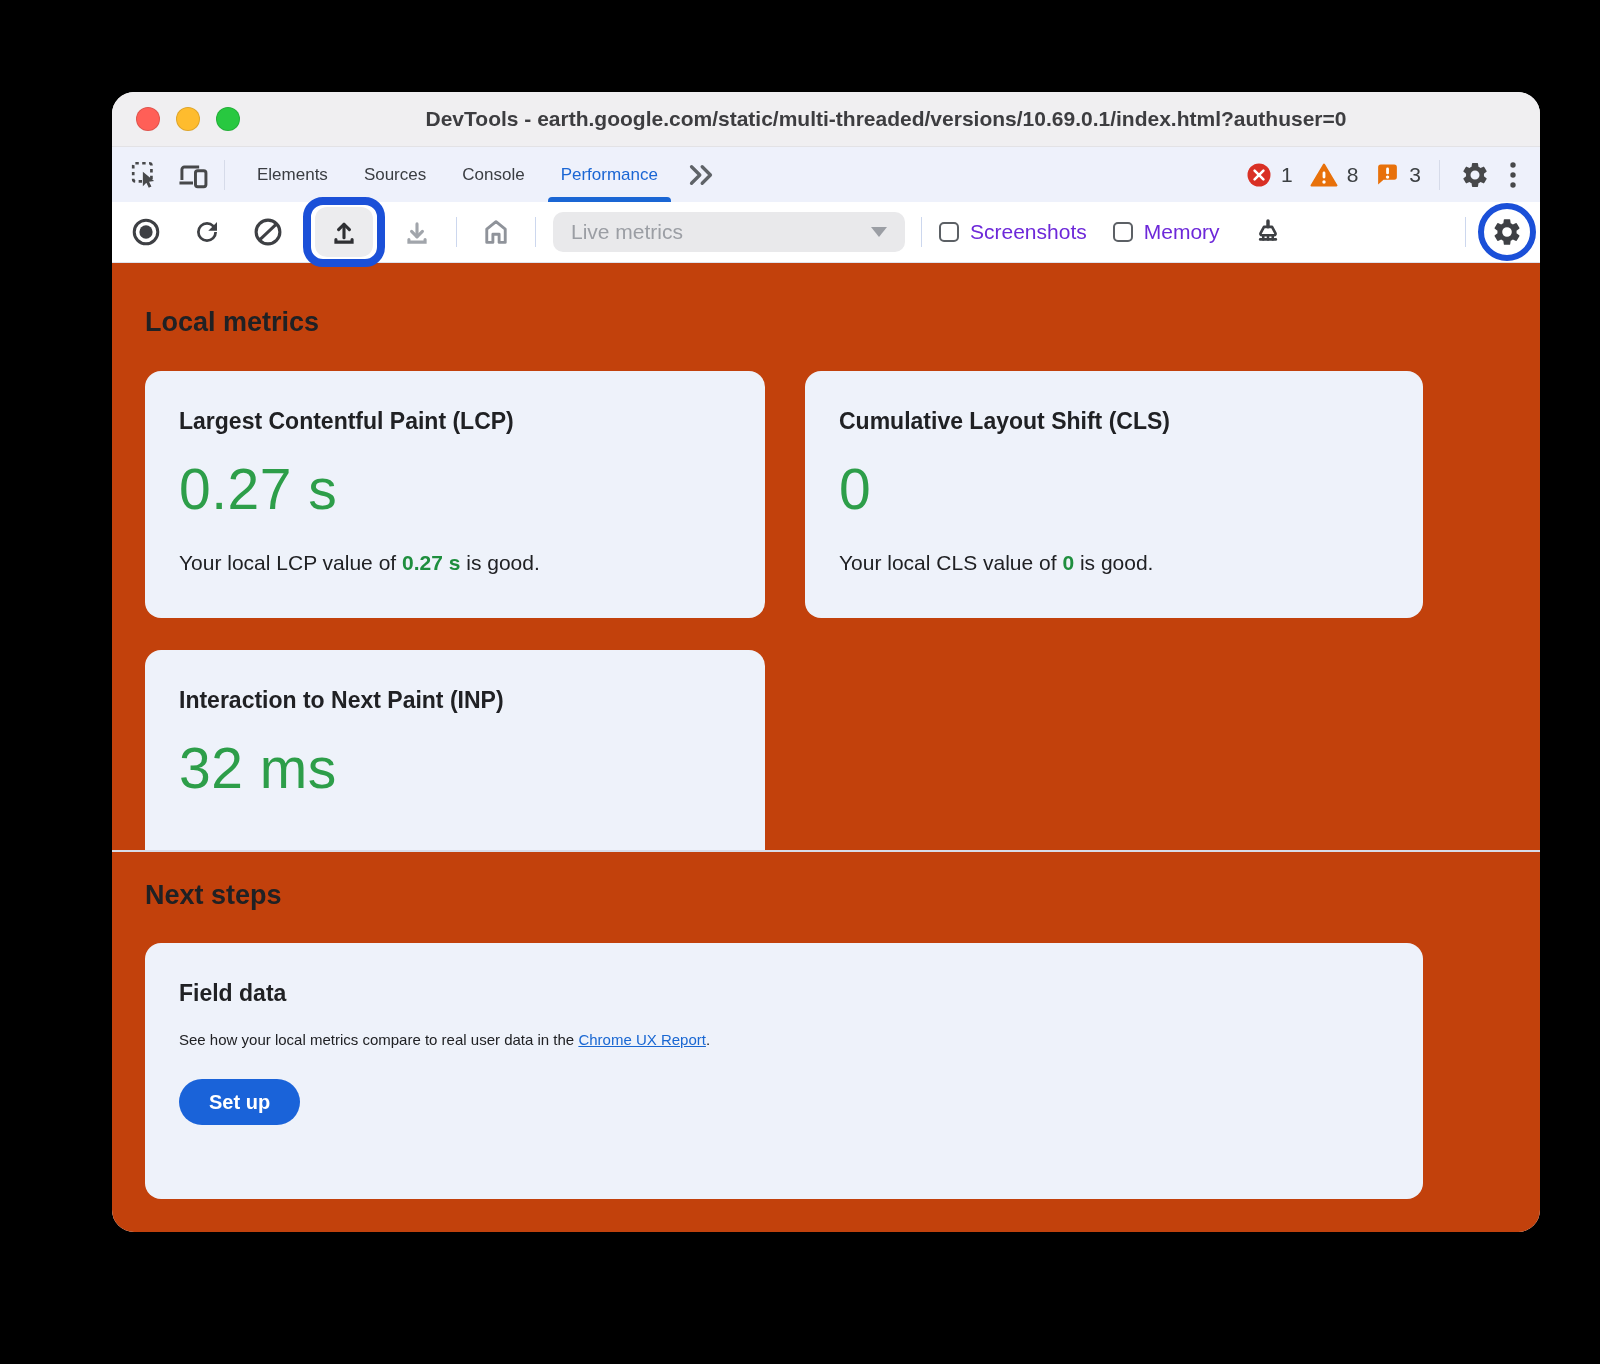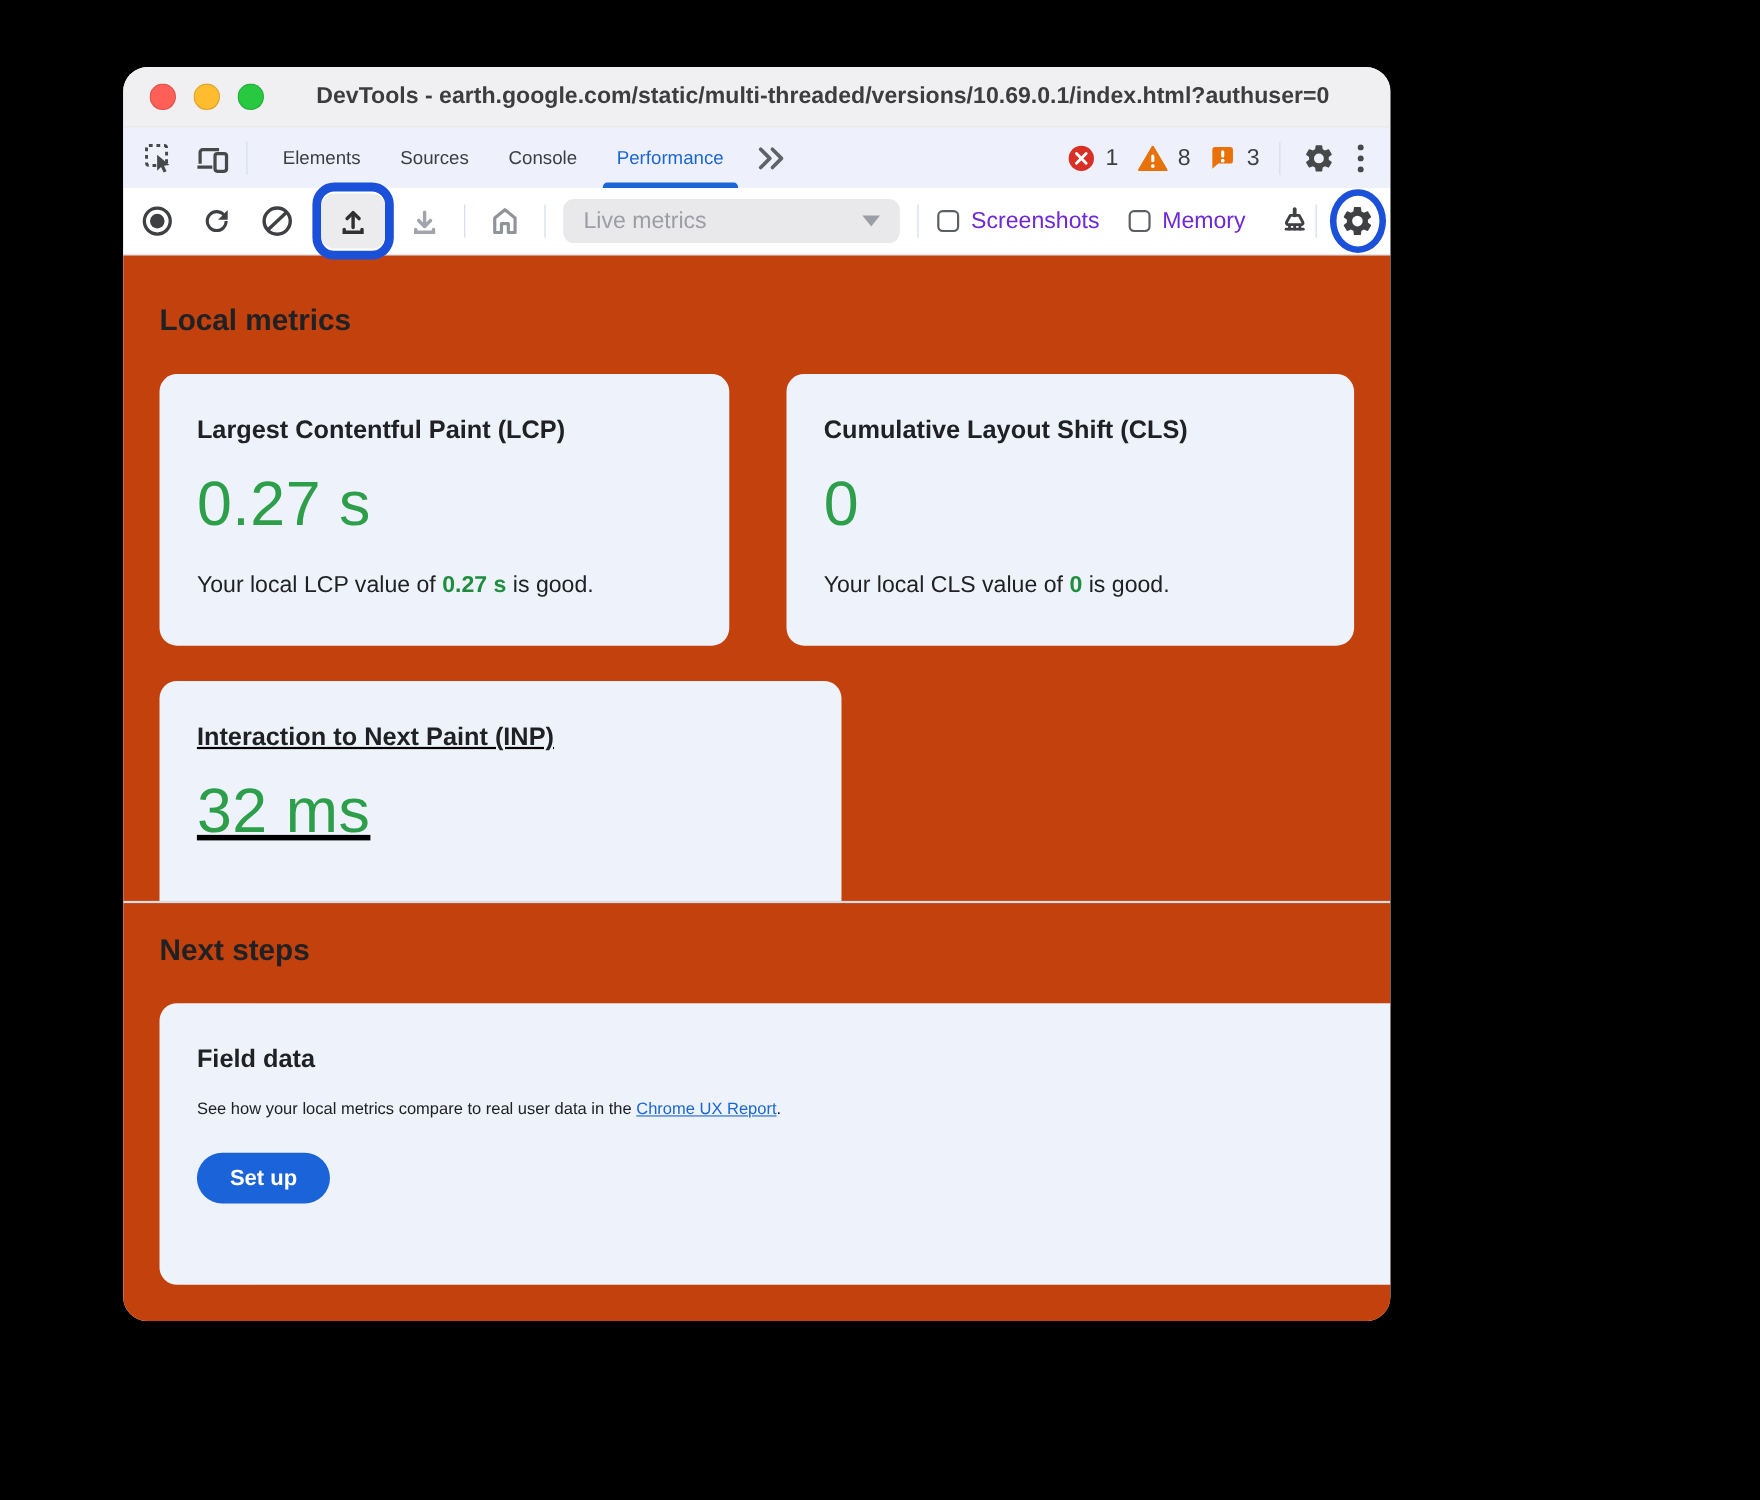--- a/index.html
+++ b/index.html
@@ -1,19 +1,19 @@
 <!DOCTYPE html>
 <html><head>
 <meta charset="utf-8">
 <style>
   * { margin: 0; padding: 0; box-sizing: border-box; }
   html, body { width: 1600px; height: 1364px; background: #000; overflow: hidden;
     font-family: "Liberation Sans", sans-serif; }
 
-  .window { position: absolute; left: 112px; top: 61px; width: 1152px; height: 1140px;
+  .window { position: absolute; left: 112px; top: 92px; width: 1428px; height: 1140px;
     background: #fff; border-radius: 22px; overflow: hidden; }
 
   
   .titlebar { height: 55px; background: #f0eff1; border-bottom: 1px solid #e3e2e5;
     display: flex; align-items: center; position: relative; }
   .traffic { display: flex; gap: 16px; margin-left: 24px; }
   .light { width: 24px; height: 24px; border-radius: 50%; border: 1px solid rgba(0,0,0,.12); }
   .light.red { background: #ff5f57; }
   .light.yellow { background: #febc2e; }
   .light.green { background: #28c840; }
@@ -60,24 +60,24 @@
   .gear-annot { width: 58px; height: 58px; border: 6px solid #1b50d8; border-radius: 50%;
     display: flex; align-items: center; justify-content: center; margin-left: 12px;
     position: relative; z-index: 2; background: transparent; }
   .toolbar-spacer { flex: 1; }
 
   
   .content { height: 969px; background: #c2410c; overflow: hidden; }
   .section { padding: 0 33px; }
   .h2 { font-size: 27px; font-weight: 600; color: #202124; }
   .h2.local { padding-top: 44px; }
-  .cards-row { margin-top: 33px; display: flex; gap: 52px; }
+  .cards-row { margin-top: 33px; display: flex; gap: 40px; }
   .card { background: #eef2fa; border-radius: 16px; padding: 37px 34px; width: 620px; height: 247px; }
   .card.wide { width: 1278px; height: 256px; }
-  .card.clipped { margin-top: 32px; height: 200px; border-radius: 16px 16px 0 0; overflow: hidden; text-decoration: underline; }
+  .card.clipped { margin-top: 32px; height: 200px; border-radius: 16px 16px 0 0; overflow: hidden; }
   .card-title { font-size: 23px; font-weight: 600; color: #202124; }
   .card-value { font-size: 57px; color: #2d9e49; margin-top: 21px; letter-spacing: .5px; }
   .card-desc { font-size: 21px; color: #202124; margin-top: 29px; }
   .good-inline { color: #1e8e3e; font-weight: 600; }
   .section-divider { border-top: 2px solid #d8dce7; }
   .h2.next { padding-top: 28px; }
   .field-card-wrap { margin-top: 32px; }
   .field-desc { font-size: 15px; color: #202124; margin-top: 24px; }
   .field-desc a { color: #1967d2; text-decoration: underline; }
   .setup-btn { margin-top: 31px; height: 46px; padding: 0 30px; border: none; border-radius: 23px;

